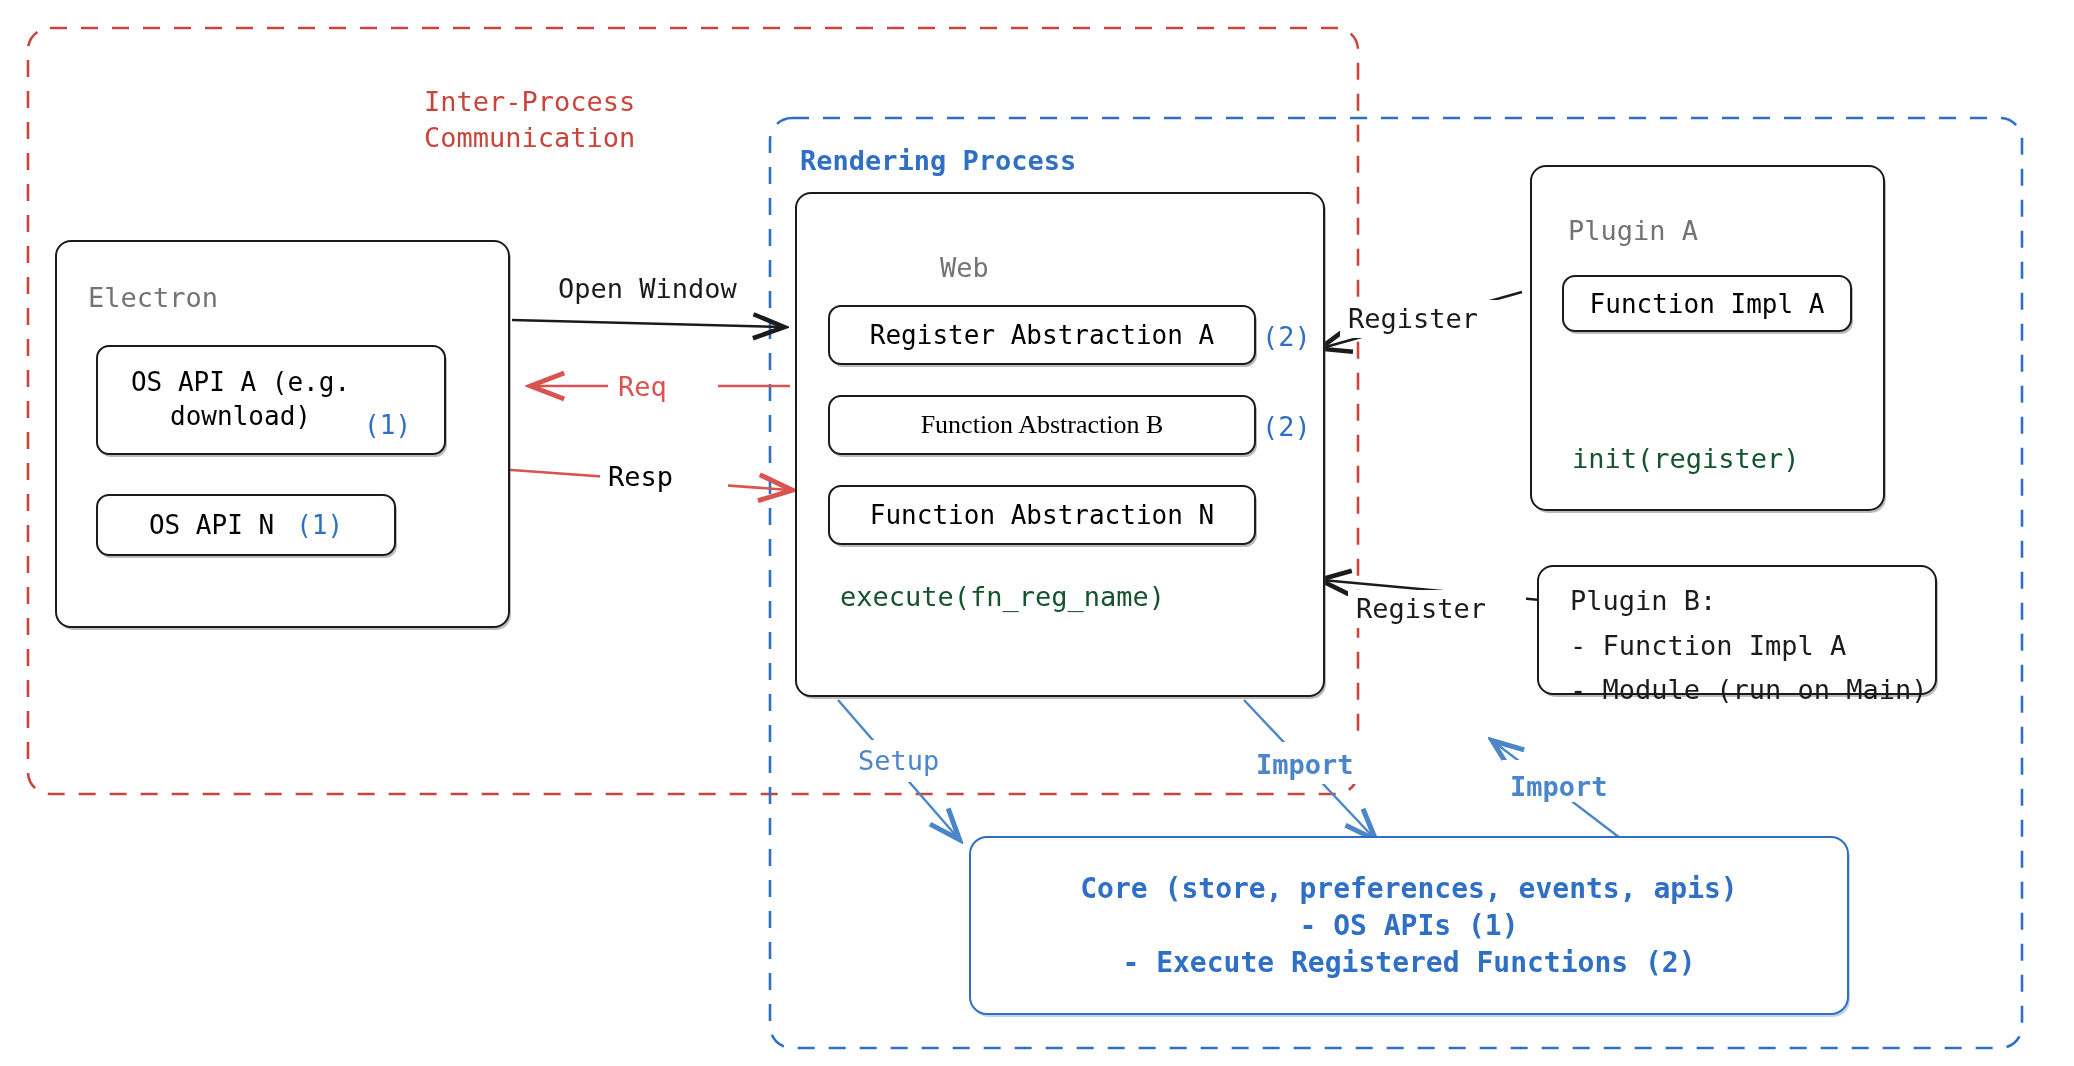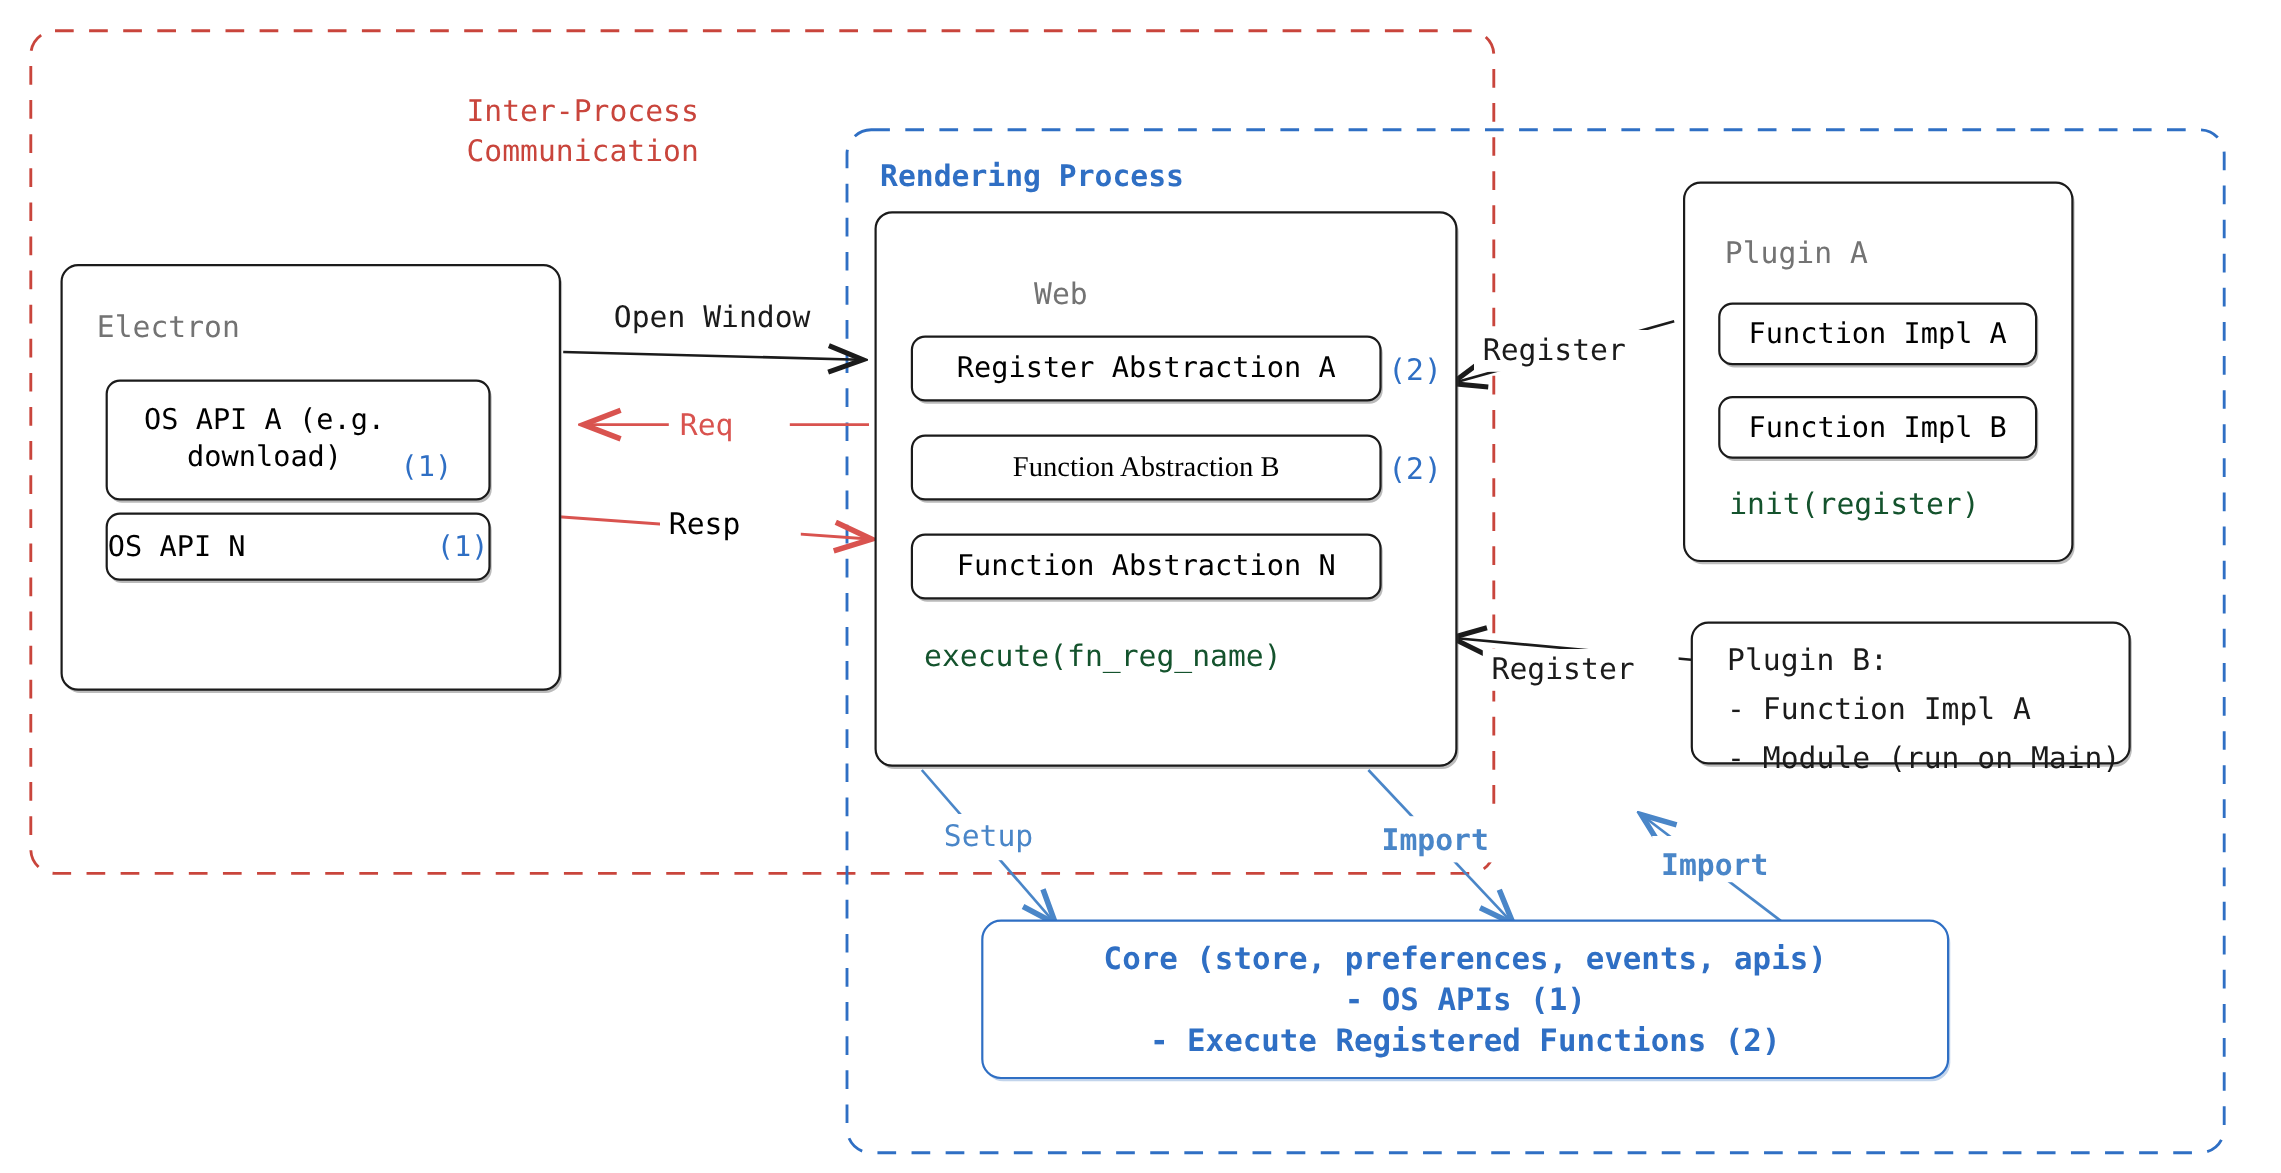--- a/index.html
+++ b/index.html
@@ -168,21 +168,21 @@
   <div class="node" style="left:55px; top:240px; width:455px; height:388px;">
   </div>
   <div class="ttl" style="left:88px; top:282px;">Electron</div>
 
   <div class="inner-node" style="left:96px; top:345px; width:350px; height:110px;">
     <span style="white-space:pre; font-size:26px; line-height:1.3;">OS API A (e.g.
 download)</span>
     <span class="blue-txt" style="font-size:26px; margin-left:14px; align-self:flex-end; margin-bottom:13px;">(1)</span>
   </div>
 
-  <div class="inner-node" style="left:96px; top:466px; width:350px; height:62px;justify-content:space-between;">
+  <div class="inner-node" style="left:96px; top:494px; width:300px; height:62px;">
     <span style="font-size:26px;">OS API N</span>
     <span class="blue-txt" style="font-size:26px; margin-left:22px;">(1)</span>
   </div>
 
   <div class="node" style="left:795px; top:192px; width:530px; height:505px;">
   </div>
   <div class="ttl" style="left:940px; top:252px;">Web</div>
 
   <div class="inner-node" style="left:828px; top:305px; width:428px; height:60px;">
     <span style="font-size:26px;">Register Abstraction A</span>
@@ -201,33 +201,30 @@
   <div class="lbl" style="left:840px; top:580px;">execute(fn_reg_name)</div>
 
   <div class="node" style="left:1530px; top:165px; width:355px; height:346px;">
   </div>
   <div class="ttl" style="left:1568px; top:215px;">Plugin A</div>
 
   <div class="inner-node" style="left:1562px; top:275px; width:290px; height:57px;">
     <span style="font-size:26px;">Function Impl A</span>
   </div>
 
-  <div class="inner-node" style="left:1562px; top:360px; width:290px; height:57px;">
-    <span style="font-size:26px;">Function Impl B</span>
-  </div>
 
   <div class="lbl" style="left:1572px; top:442px;">init(register)</div>
 
   <div class="node" style="left:1537px; top:565px; width:400px; height:130px;">
   </div>
   <div class="pgB" style="left:1570px; top:583px;">Plugin B:</div>
   <div class="pgB" style="left:1570px; top:628px;">- Function Impl A</div>
   <div class="pgB" style="left:1570px; top:672px;">- Module (run on Main)</div>
 
-  <div class="core-node" style="left:892px; top:836px; width:880px; height:145px;justify-content:center;">
+  <div class="core-node" style="left:969px; top:836px; width:880px; height:179px;justify-content:center;">
     <div class="core-line">Core (store, preferences, events, apis)</div>
     <div class="core-line">- OS APIs (1)</div>
     <div class="core-line">- Execute Registered Functions (2)</div>
   </div>
 
   <div class="arrow-lbl" style="left:558px; top:272px; color:#1b1b1b;">Open Window</div>
 
   <div class="arrow-lbl" style="left:618px; top:370px; color:#d9534f;">Req</div>
 
   <div class="arrow-lbl" style="left:608px; top:460px; color:#000000;">Resp</div>

